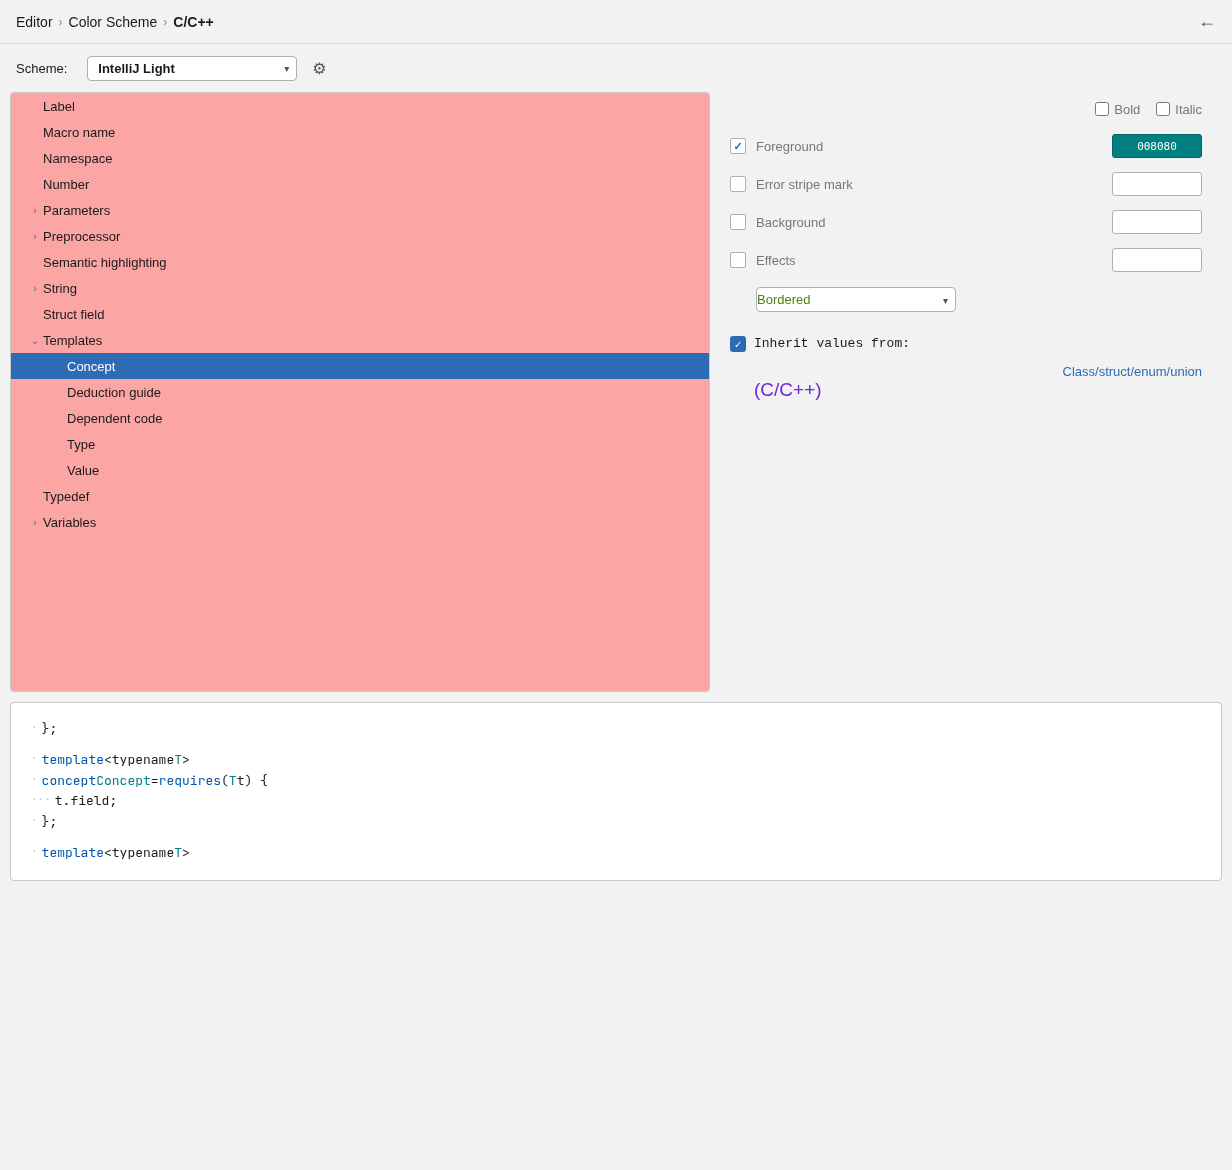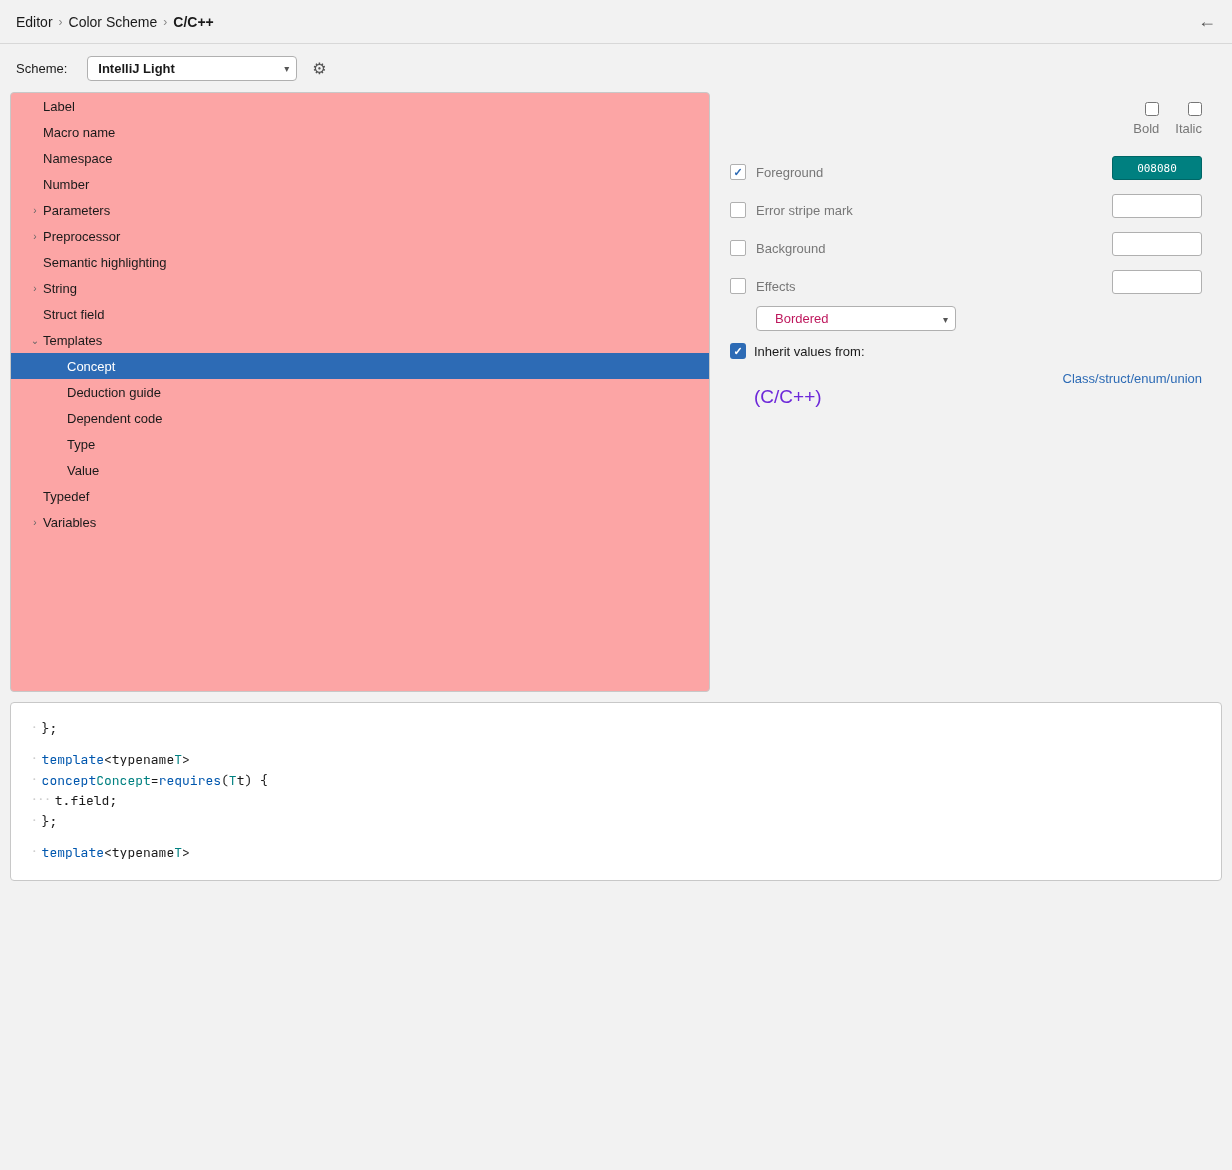--- a/index.html
+++ b/index.html
@@ -153,36 +153,35 @@
     
     .bold-italic-row {
       display: flex;
       align-items: center;
       justify-content: flex-end;
       gap: 16px;
       margin-bottom: 6px;
     }
     .checkbox-label {
       display: flex;
-      align-items: flex-end;
+      align-items: flex-start;
       gap: 5px;
       color: #777;
       cursor: pointer;
-      flex-direction: column;
     }
     .checkbox-label input[type=checkbox] {
       width: 14px;
       height: 14px;
       accent-color: #2d6bb5;
     }
 
     
     .color-row {
       display: flex;
-      align-items: flex-end;
+      align-items: center;
       gap: 10px;
       min-height: 30px;
     }
     .color-row .color-checkbox {
       width: 16px;
       height: 16px;
       border: 1px solid #b0b0b0;
       border-radius: 2px;
       display: flex;
       align-items: center;
@@ -234,42 +233,42 @@
     }
     .effects-select-wrap {
       position: relative;
       margin-left: 26px;
     }
     .effects-select {
       appearance: none;
       background: #fff;
       border: 1px solid #b0b0b0;
       border-radius: 4px;
-      padding: 4px 28px 4px 18px;
-      font-size: 13px;
-      color: #be185d;
+      padding: 4px 28px 4px 0;
+      font-size: 13px;
+      color: #4d7c0f;
       width: 200px;
       cursor: pointer;
     }
     .effects-dropdown-arrow {
       position: absolute;
       right: 8px;
       top: 50%;
       transform: translateY(-50%);
       pointer-events: none;
       font-size: 10px;
       color: #555;
     }
 
     
     .inherit-row {
       display: flex;
-      align-items: center;
       gap: 8px;
-      margin-top: 4px;
+      margin-top: 16px;
+      font-family: Liberation Mono, monospace;
     }
     .inherit-checkbox {
       width: 16px;
       height: 16px;
       border-radius: 3px;
       background: #2d6bb5;
       display: flex;
       align-items: center;
       justify-content: center;
       flex-shrink: 0;

